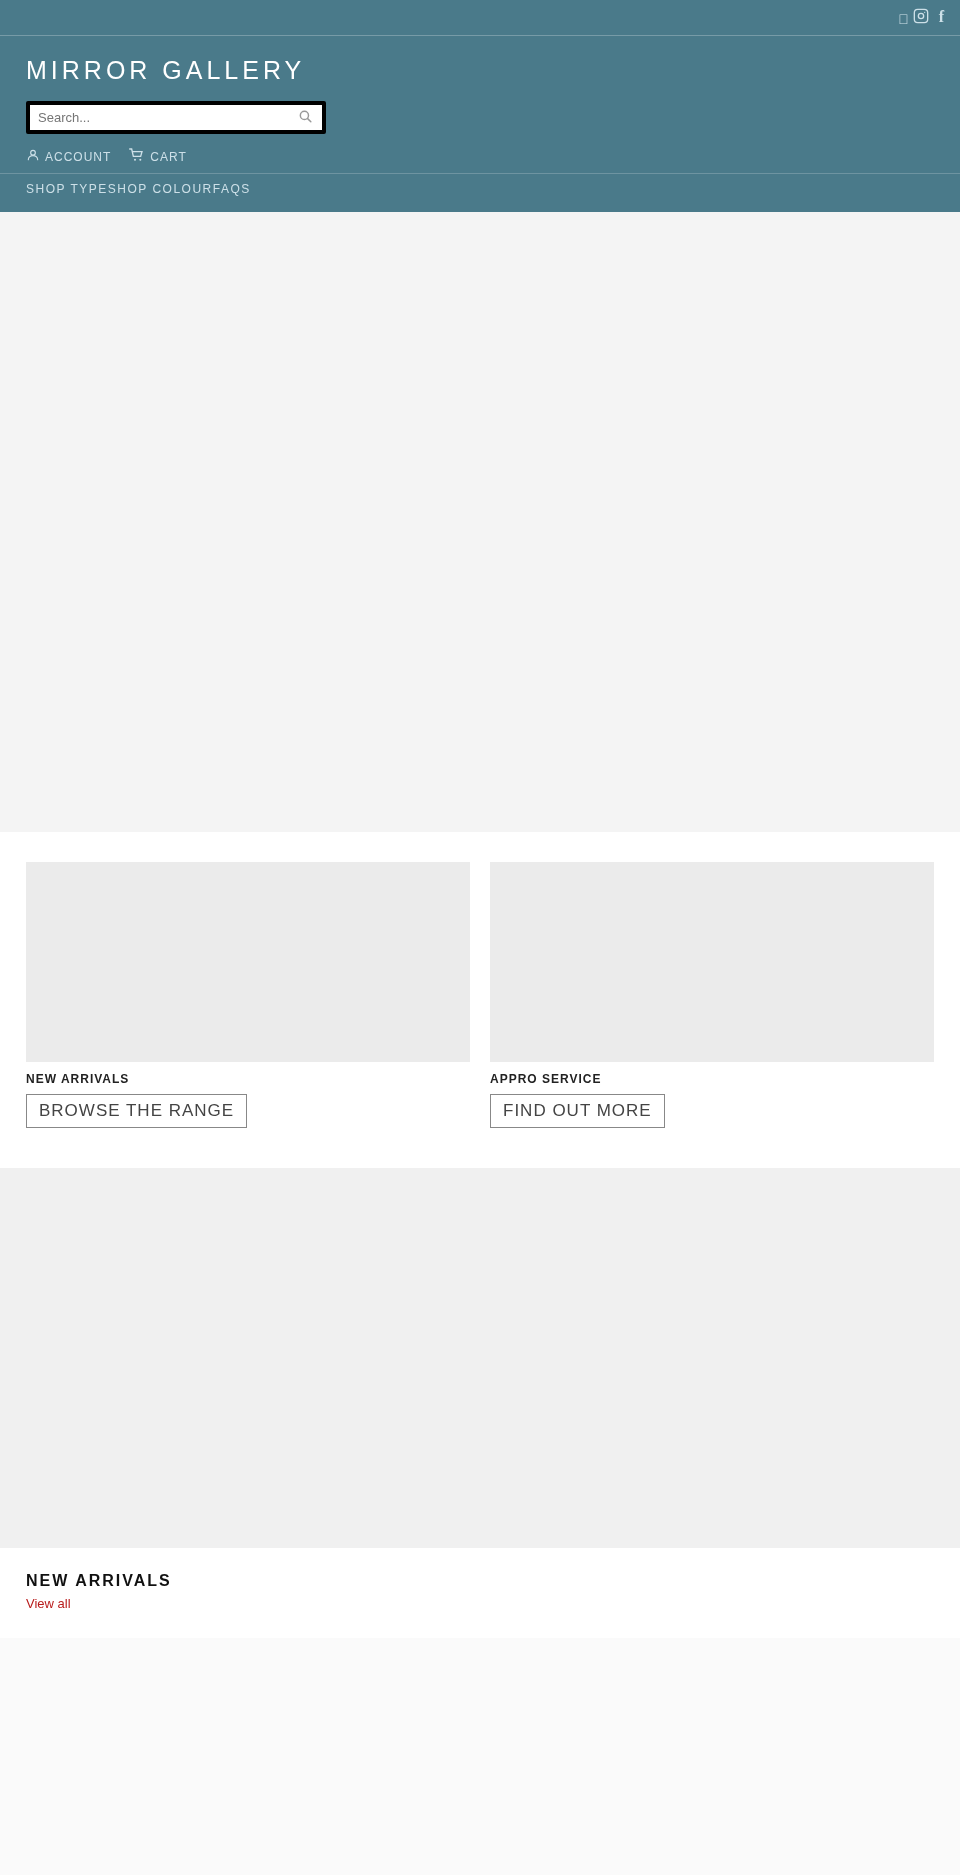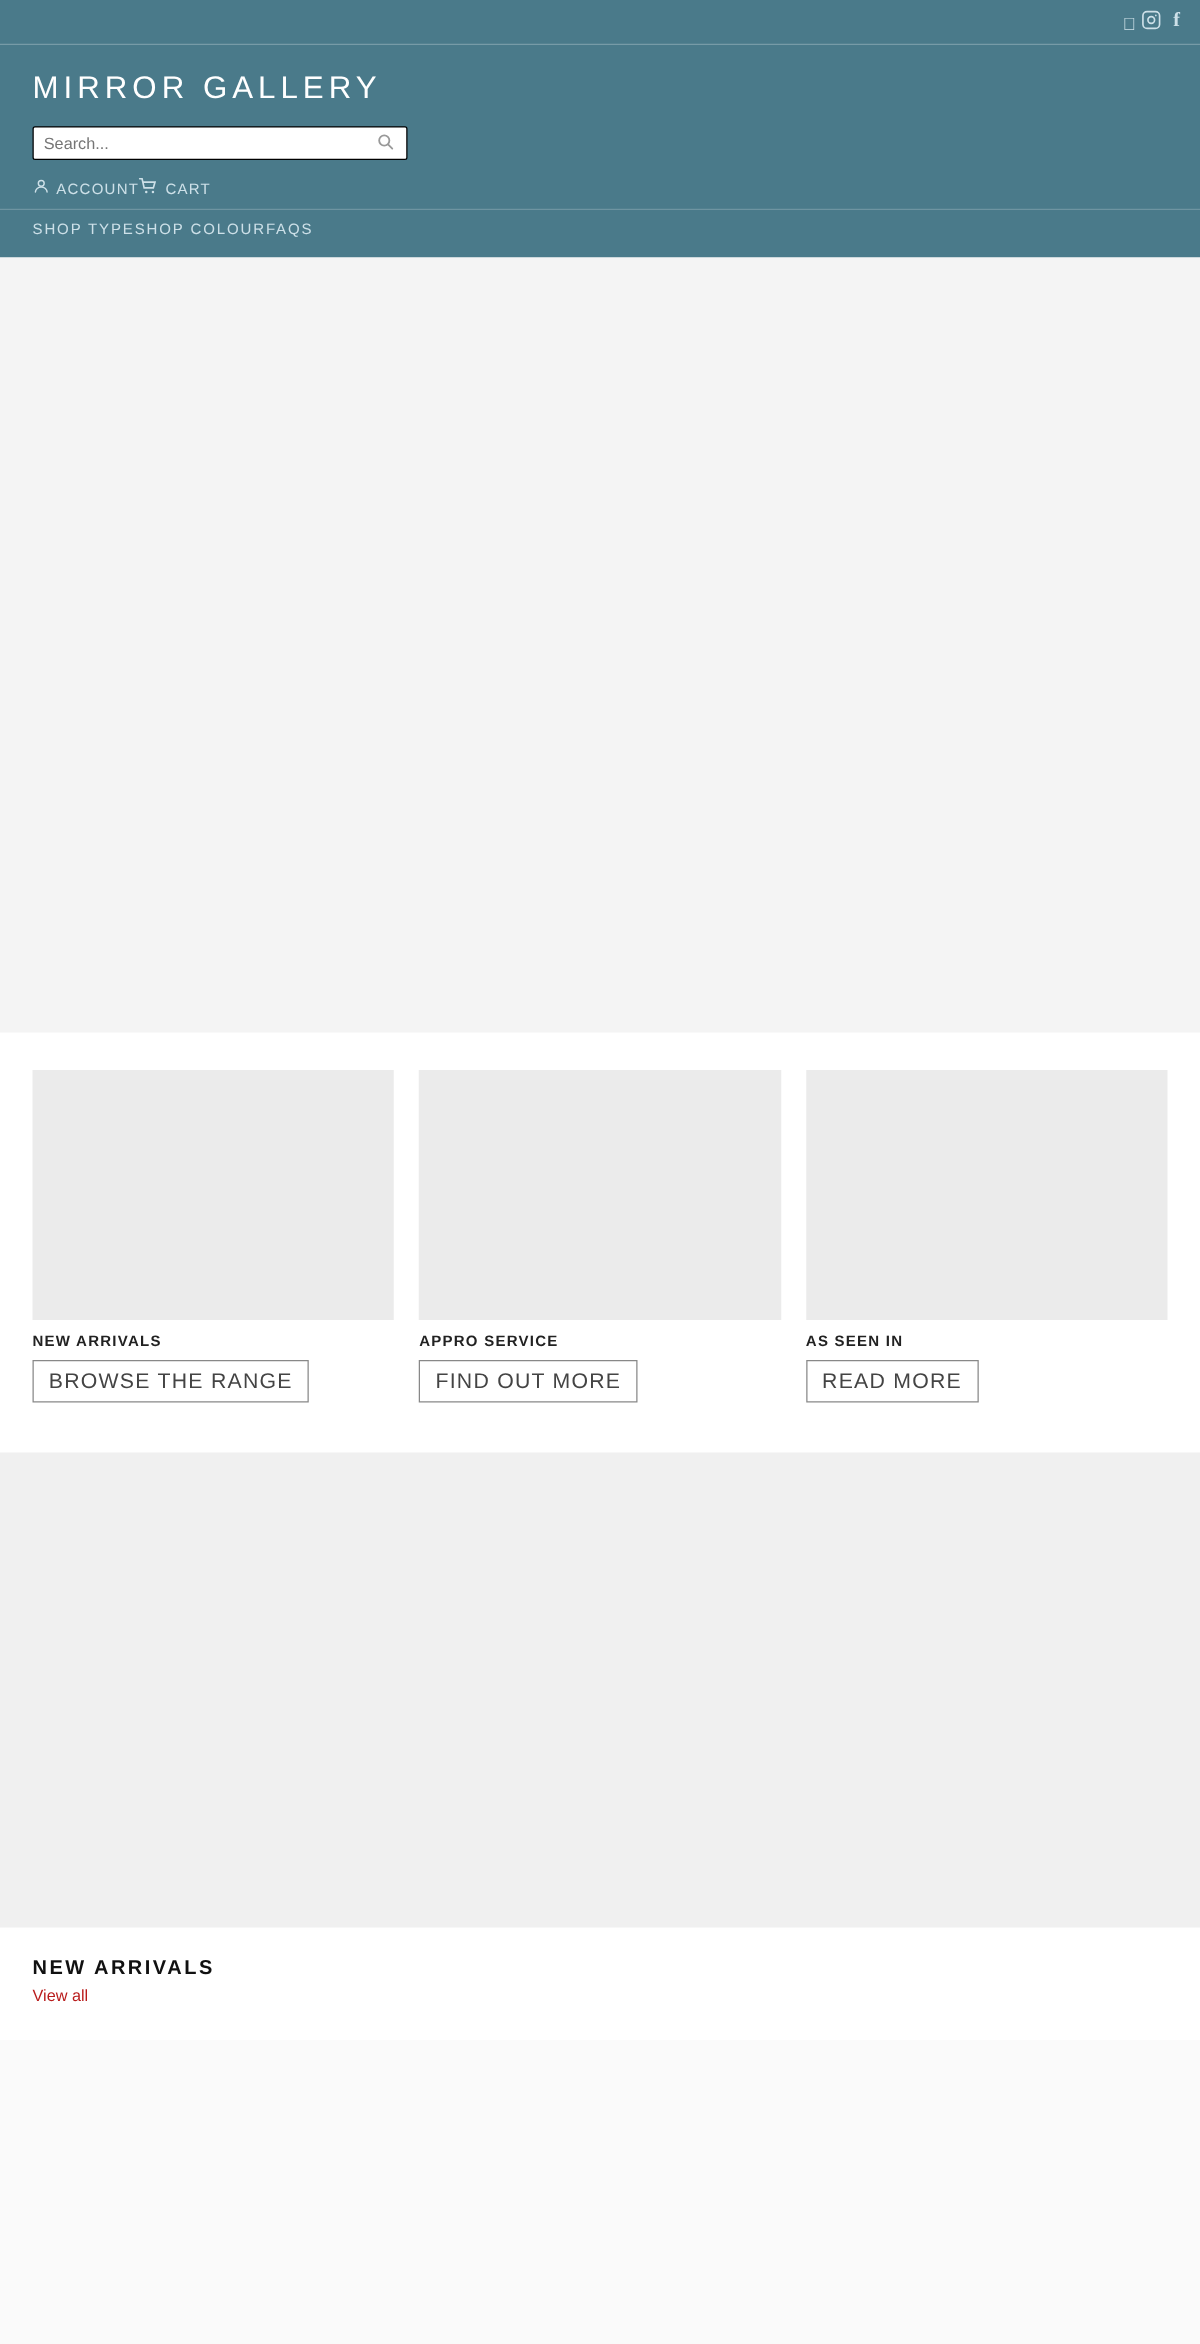--- a/index.html
+++ b/index.html
@@ -44,21 +44,21 @@
     }
 
     .search-bar-wrapper {
       padding: 6px 26px 10px 26px;
     }
 
     .search-bar {
       display: flex;
       align-items: center;
       background: #fff;
-      border: 1px solid #000000;
+      border: 4px solid #000000;
       border-radius: 2px;
       padding: 4px 8px;
       width: 300px;
     }
 
     .search-input {
       border: none;
       outline: none;
       font-size: 13px;
       color: #555;
@@ -72,20 +72,21 @@
       cursor: pointer;
       color: #888;
       font-size: 14px;
       padding: 0 2px;
     }
 
     .account-cart-bar {
       display: flex;
       align-items: center;
       padding: 4px 26px 8px 26px;
+      gap: 18px;
     }
 
     .account-link, .cart-link {
       display: flex;
       align-items: center;
       gap: 5px;
       color: #cde0e8;
       font-size: 12px;
       letter-spacing: 1px;
       text-transform: uppercase;
@@ -276,25 +277,20 @@
     <div class="col-title">NEW ARRIVALS</div>
     <button class="col-btn">BROWSE THE RANGE</button>
   </div>
 
   <div class="col-card">
     <div class="col-image" style="background:#ebebeb;"></div>
     <div class="col-title">APPRO SERVICE</div>
     <button class="col-btn">FIND OUT MORE</button>
   </div>
 
-  <div class="col-card">
-    <div class="col-image" style="background:#ebebeb;"></div>
-    <div class="col-title">AS SEEN IN</div>
-    <button class="col-btn">READ MORE</button>
-  </div>
 
 </div>
 
 <div class="large-image-section" style="background:#f0f0f0;margin-top:40px;"></div>
 
 <div class="new-arrivals-section">
   <div class="section-title">NEW ARRIVALS</div>
   <a class="view-all-link">View all</a>
 </div>
 

